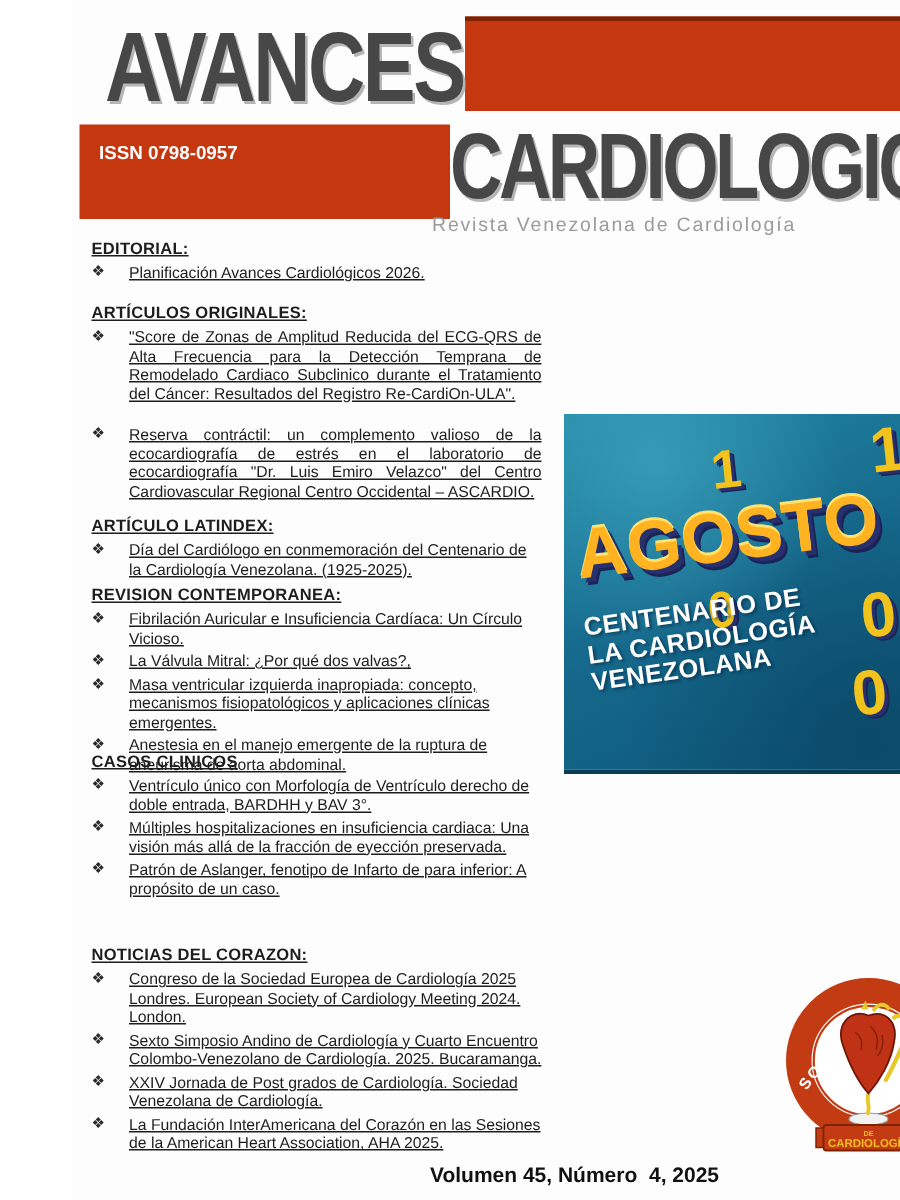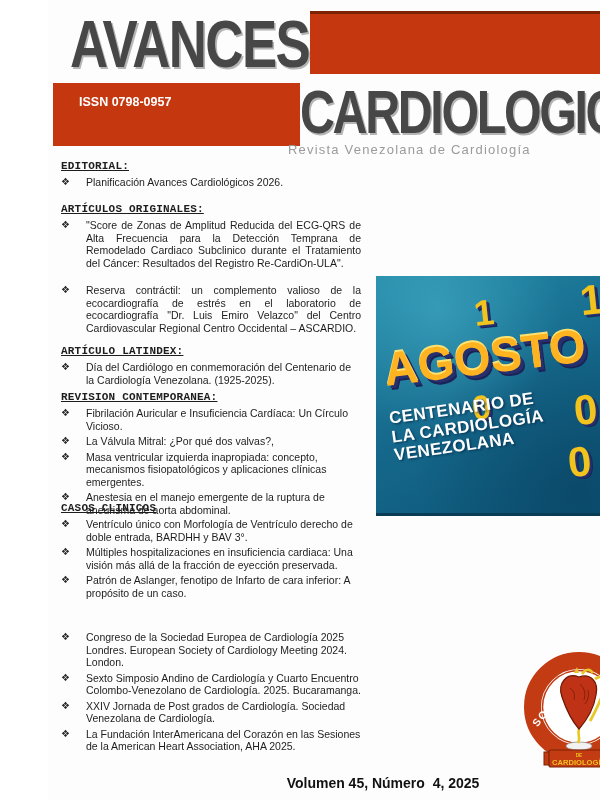--- a/index.html
+++ b/index.html
@@ -6,36 +6,36 @@
   body{font-family:"Liberation Sans",sans-serif;background:#ffffff;}
   .page{position:relative;width:600px;height:800px;background:#fdfdfd;overflow:hidden;margin-left:48px;}
 
   
   .top-red-bar{position:absolute;left:262px;top:11px;width:338px;height:60px;
     background:#c5380f;border-top:3px solid #7d2304;}
   .title-avances{position:absolute;left:22px;top:6px;font-size:66px;font-weight:bold;
     color:#474747;letter-spacing:-2px;transform:scaleX(0.80);transform-origin:left center;
     text-shadow:2px 2px 0 #b5b5b5;white-space:nowrap;}
   .issn-box{position:absolute;left:5px;top:83px;width:247px;height:63px;background:#c5380f;
-    color:#ffffff;font-weight:bold;font-size:12.5px;line-height:17px;padding:11px 0 0 26px;
+    color:#ffffff;font-weight:bold;font-size:12.5px;line-height:17px;padding:11px 0 0 13px;
     box-sizing:border-box;}
   .title-cardiologicos{position:absolute;left:252px;top:76px;font-size:62px;font-weight:bold;
     color:#474747;letter-spacing:-3px;transform:scaleX(0.78);transform-origin:left center;
     text-shadow:2px 2px 0 #b5b5b5;white-space:nowrap;}
   .subtitle{position:absolute;left:240px;top:142px;width:350px;text-align:left;
     color:#9b9b9b;font-size:13px;line-height:15px;letter-spacing:1.2px;white-space:nowrap;}
 
   
   .section{position:absolute;left:13px;width:300px;color:#1d1d1d;}
   .sec-heading{font-weight:bold;font-size:11px;text-decoration:underline;
-    letter-spacing:0.2px;margin-bottom:4px;font-family:Liberation Mono, monospace;}
+    letter-spacing:0.2px;margin-bottom:4px;}
   .item{display:flex;margin-bottom:3px;font-size:10.5px;line-height:12.5px;}
   .item .bullet{flex:0 0 25px;font-family:"DejaVu Sans",sans-serif;font-size:10px;
     color:#2a2a2a;}
-  .item .txt{flex:1;}
+  .item .txt{flex:1;text-decoration:underline;}
   .just .txt{text-align:justify;}
 
   
   .poster{position:absolute;left:328px;top:276px;width:250px;height:237px;overflow:hidden;
     background:
       radial-gradient(circle at 25% 15%, rgba(80,190,215,0.45), rgba(0,0,0,0) 45%),
       radial-gradient(circle at 80% 90%, rgba(8,60,90,0.55), rgba(0,0,0,0) 55%),
       linear-gradient(155deg,#2489a6 0%,#15688b 50%,#0c5578 100%);
     border-bottom:3px solid #0a3c55;}
   .poster .digit{position:absolute;font-weight:bold;color:#f2c21d;
@@ -130,25 +130,26 @@
     <div class="item">
       <span class="bullet">❖</span>
       <span class="txt">Ventrículo único con Morfología de Ventrículo derecho de doble entrada, BARDHH y BAV 3°.</span>
     </div>
     <div class="item">
       <span class="bullet">❖</span>
       <span class="txt">Múltiples hospitalizaciones en insuficiencia cardiaca: Una visión más allá de la fracción de eyección preservada.</span>
     </div>
     <div class="item">
       <span class="bullet">❖</span>
-      <span class="txt">Patrón de Aslanger, fenotipo de Infarto de cara inferior: A propósito de un caso.</span>
+      <span class="txt">Patrón de Aslanger, fenotipo de Infarto de para inferior: A propósito de un caso.</span>
     </div>
   </div>
 
   <div class="section" style="top:631px">
+    <div class="sec-heading">NOTICIAS DEL CORAZON:</div>
     <div class="item">
       <span class="bullet">❖</span>
       <span class="txt">Congreso de la Sociedad Europea de Cardiología 2025 Londres. European Society of Cardiology Meeting 2024. London.</span>
     </div>
     <div class="item">
       <span class="bullet">❖</span>
       <span class="txt">Sexto Simposio Andino de Cardiología y Cuarto Encuentro Colombo-Venezolano de Cardiología. 2025. Bucaramanga.</span>
     </div>
     <div class="item">
       <span class="bullet">❖</span>

